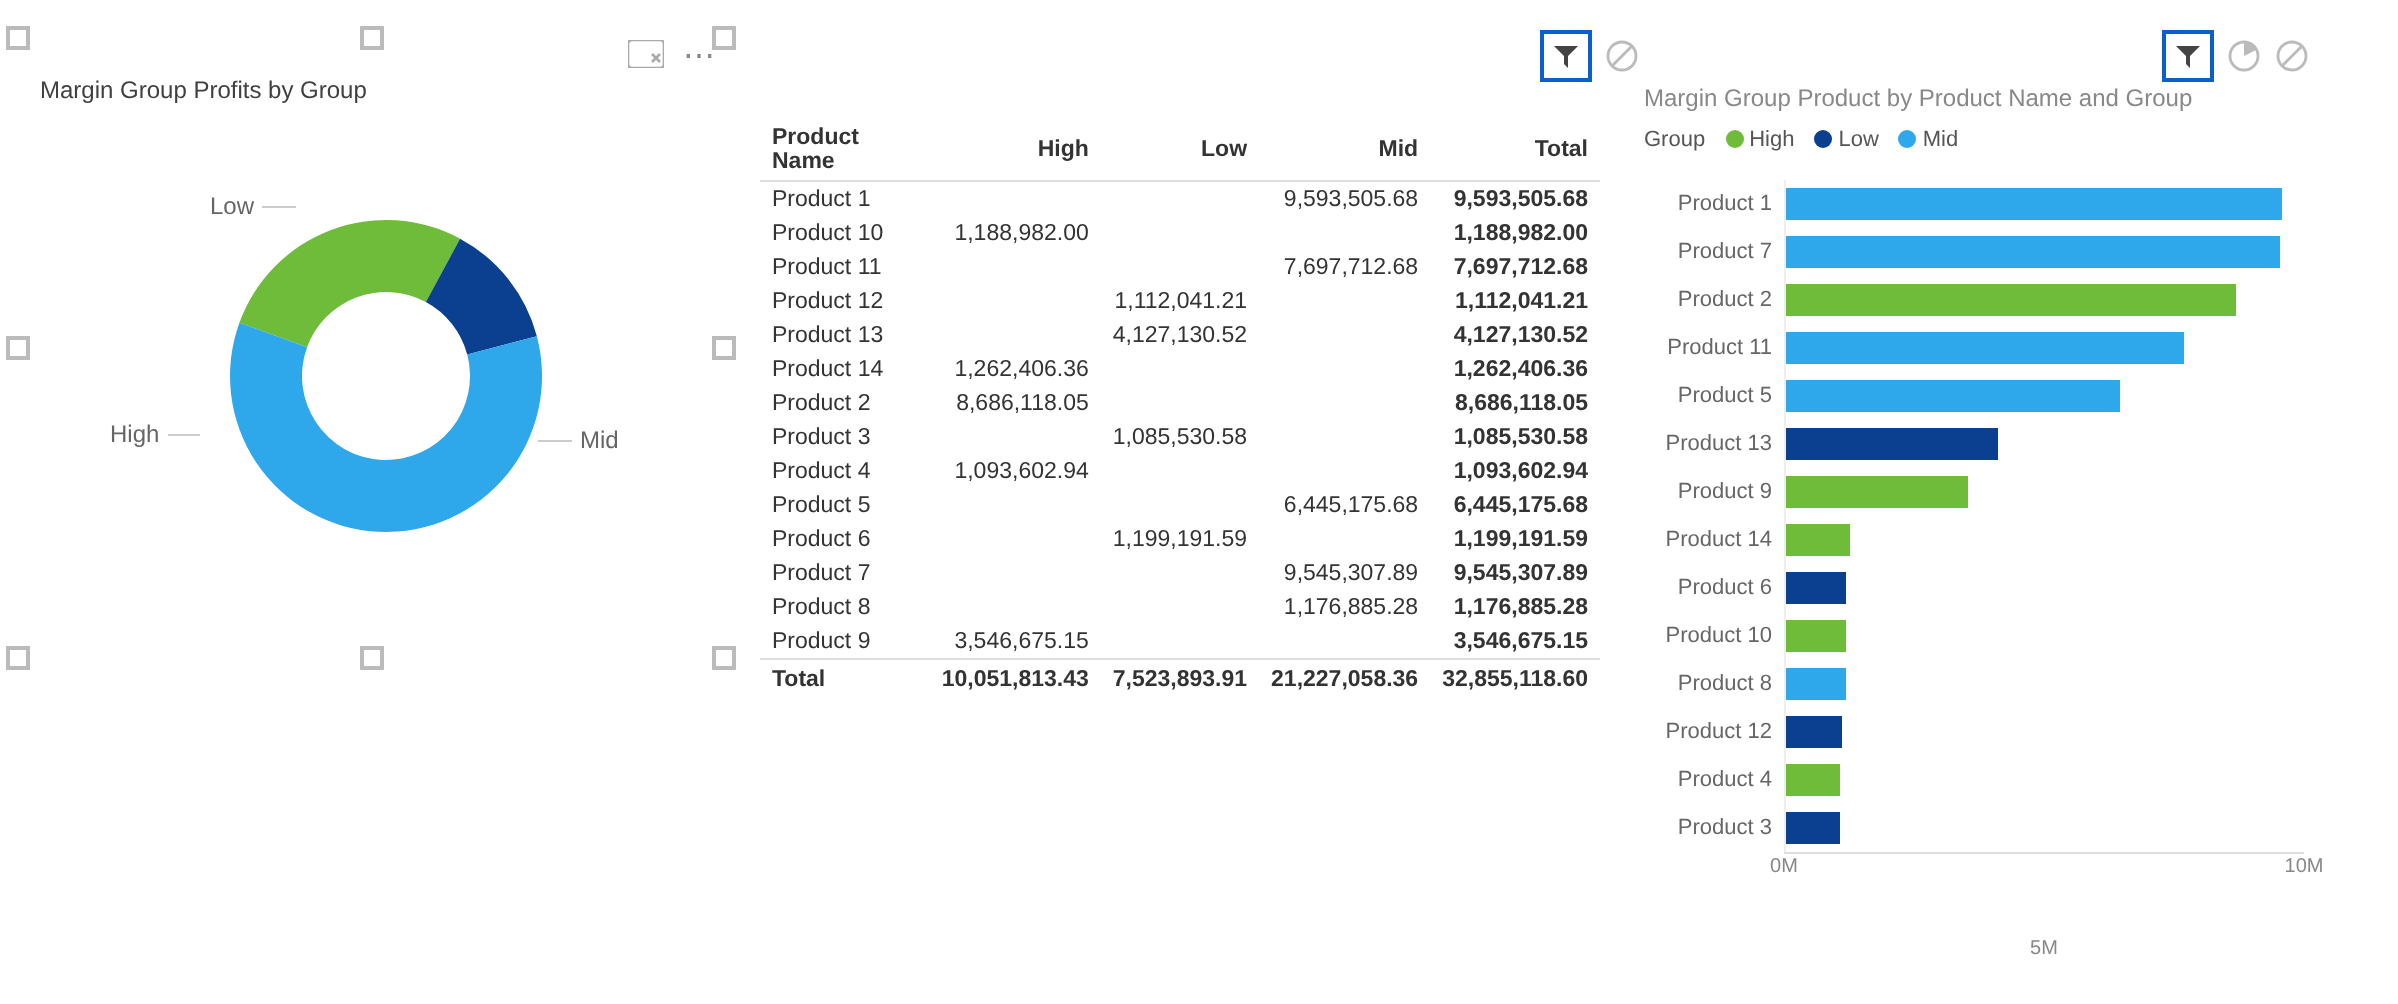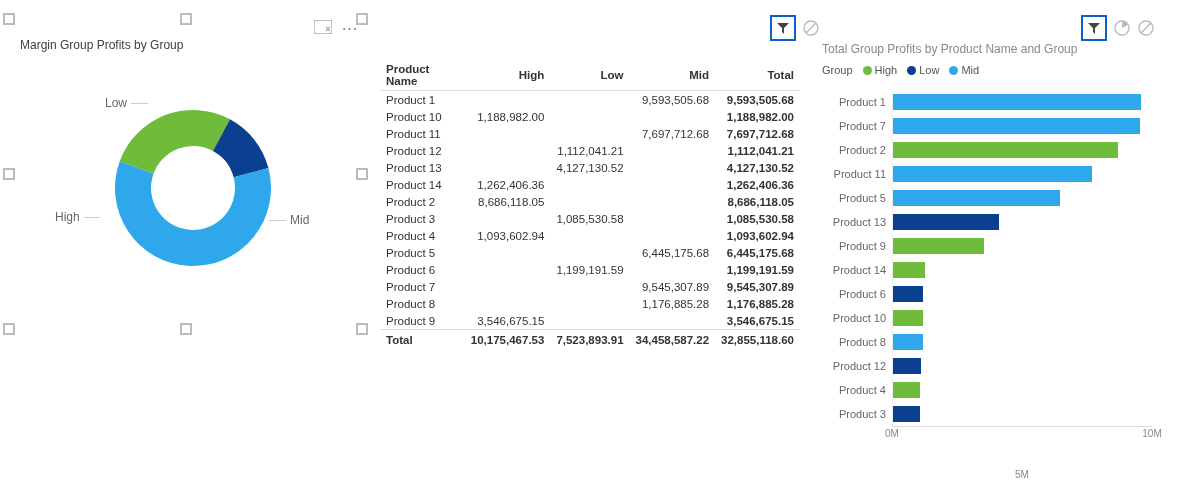--- a/index.html
+++ b/index.html
@@ -386,23 +386,23 @@
           </tr>
           <tr>
             <td>Product 9</td>
             <td>3,546,675.15</td>
             <td></td>
             <td></td>
             <td class="total-col">3,546,675.15</td>
           </tr>
           <tr class="total-row">
             <td>Total</td>
-            <td>10,175,467.53</td>
+            <td>10,051,813.43</td>
             <td>7,523,893.91</td>
-            <td>34,458,587.22</td>
+            <td>21,227,058.36</td>
             <td>32,855,118.60</td>
           </tr>
         </tbody>
     </table>
   </div>
 
   <div class="bar-visual">
     <div class="bar-icons">
       <span class="filter-icon">
         <svg width="14" height="14" viewBox="0 0 14 14">
@@ -415,21 +415,21 @@
             <path d="M9 9 L9 2 A7 7 0 0 1 15 6 Z" fill="#bbb"></path>
           </svg>
       </span>
       <span class="nointeract-icon">
         <svg width="18" height="18" viewBox="0 0 18 18">
             <circle cx="9" cy="9" r="7" fill="none" stroke="#bbb" stroke-width="1.4"></circle>
             <line x1="4" y1="14" x2="14" y2="4" stroke="#bbb" stroke-width="1.4"></line>
           </svg>
       </span>
     </div>
-    <div class="bar-title">Total Group Profits by Product Name and Group</div>
+    <div class="bar-title">Margin Group Product by Product Name and Group</div>
     <div class="legend">
       <span>Group</span>
       <span><span class="swatch" id="sw-high" style="background: rgb(111, 187, 58);"></span><span>High</span></span>
       <span><span class="swatch" id="sw-low" style="background: rgb(11, 63, 143);"></span><span>Low</span></span>
       <span><span class="swatch" id="sw-mid" style="background: rgb(46, 168, 234);"></span><span>Mid</span></span>
     </div>
     <div class="chart-area" id="bar-chart">
       <div class="axis-line"></div>
     <div class="bar-row">
           <div class="ylabel">Product 1</div>

